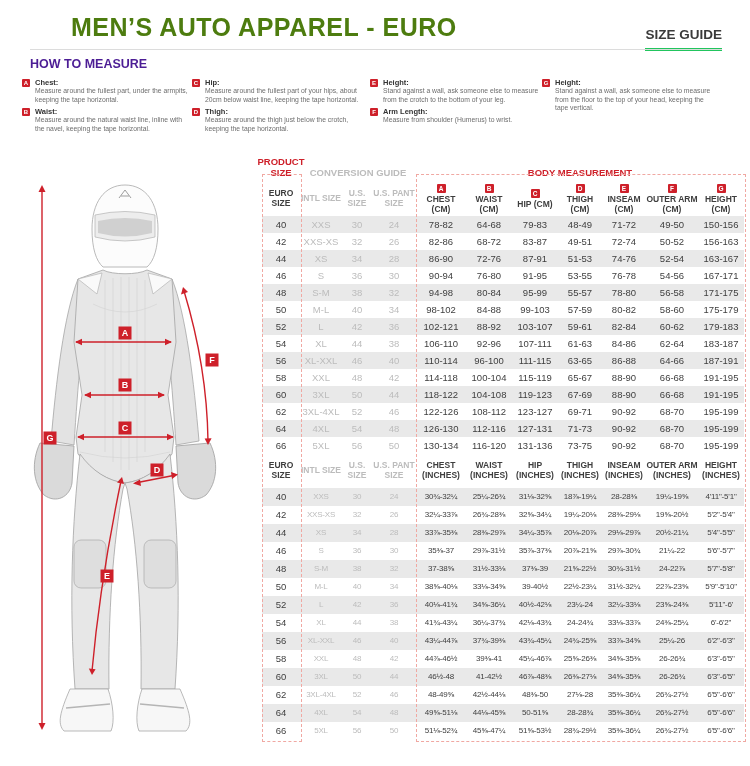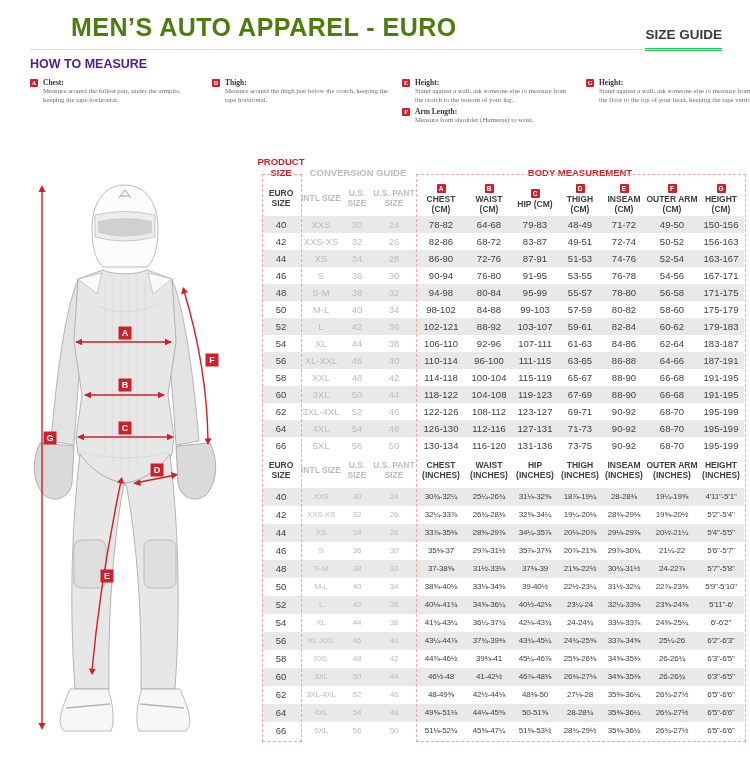--- a/index.html
+++ b/index.html
@@ -6,22 +6,22 @@
   body{width:750px;height:766px;position:relative;overflow:hidden;
        font-family:"Liberation Sans","DejaVu Sans",sans-serif;color:#3e3e3e;}
   
   .page-title{position:absolute;left:30px;top:13px;font-size:25px;font-weight:bold;
               color:#4d7c0f;letter-spacing:.5px;margin-left:41px;}
   .size-guide{position:absolute;right:28px;top:27px;font-size:13.5px;font-weight:bold;
               color:#3a3a3a;border-bottom:3px solid #22c55e;padding-bottom:6px;cursor:pointer;}
   .divider{position:absolute;left:30px;right:28px;top:49px;height:1px;background:#dcdcdc;}
   .howto-heading{position:absolute;left:30px;top:57px;font-size:12.5px;font-weight:bold;color:#4c1d95;}
   
-  .mwrap{position:absolute;left:30px;top:78px;width:692px;display:grid;
-         grid-template-columns:170px 178px 172px 172px;column-gap:12px;font-family:Liberation Serif, serif;}
+  .mwrap{position:absolute;left:22px;top:78px;width:692px;display:grid;
+         grid-template-columns:170px 178px 172px 172px;column-gap:0px;}
   .mitem{position:relative;padding-left:13px;margin-bottom:3px;}
   .mbadge{position:absolute;left:0;top:1px;width:8px;height:8px;background:#ce202a;color:#fff;
           font-size:6px;font-weight:bold;display:flex;align-items:center;justify-content:center;border-radius:1px;}
   .mlabel{font-size:7.5px;font-weight:bold;color:#333;line-height:9px;display:block;}
   .mtext{font-size:6.8px;color:#6d6d6d;line-height:8.6px;}
   
   .figure{position:absolute;left:8px;top:152px;}
   
   .sizetable{position:absolute;left:262px;top:152px;display:grid;
              grid-template-columns:38px 42px 30px 44px 50px 46px 46px 44px 44px 52px 46px;
@@ -49,22 +49,32 @@
 <div class="divider"></div>
 <div class="howto-heading">HOW TO MEASURE</div>
 
 <div class="mwrap">
     <div>
       <div class="mitem">
         <span class="mbadge">A</span>
         <span class="mlabel">Chest:</span>
         <div class="mtext">Measure around the fullest part, under the armpits, keeping the tape horizontal.</div>
       </div>
+      <div class="mitem">
+        <span class="mbadge">B</span>
+        <span class="mlabel">Waist:</span>
+        <div class="mtext">Measure around the natural waist line, inline with the navel, keeping the tape horizontal.</div>
+      </div>
     </div>
     <div>
+      <div class="mitem">
+        <span class="mbadge">C</span>
+        <span class="mlabel">Hip:</span>
+        <div class="mtext">Measure around the fullest part of your hips, about 20cm below waist line, keeping the tape horizontal.</div>
+      </div>
       <div class="mitem">
         <span class="mbadge">D</span>
         <span class="mlabel">Thigh:</span>
         <div class="mtext">Measure around the thigh just below the crotch, keeping the tape horizontal.</div>
       </div>
     </div>
     <div>
       <div class="mitem">
         <span class="mbadge">E</span>
         <span class="mlabel">Height:</span>

